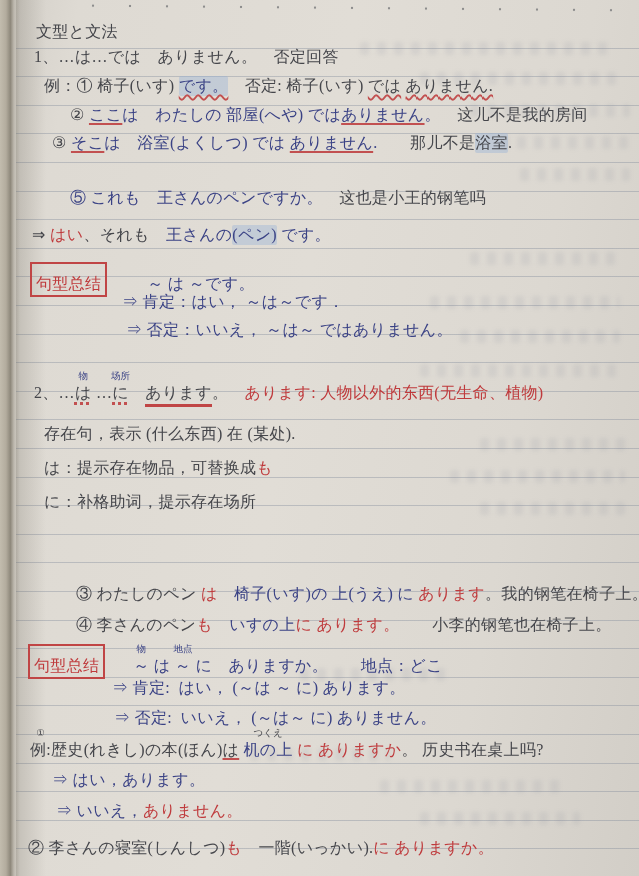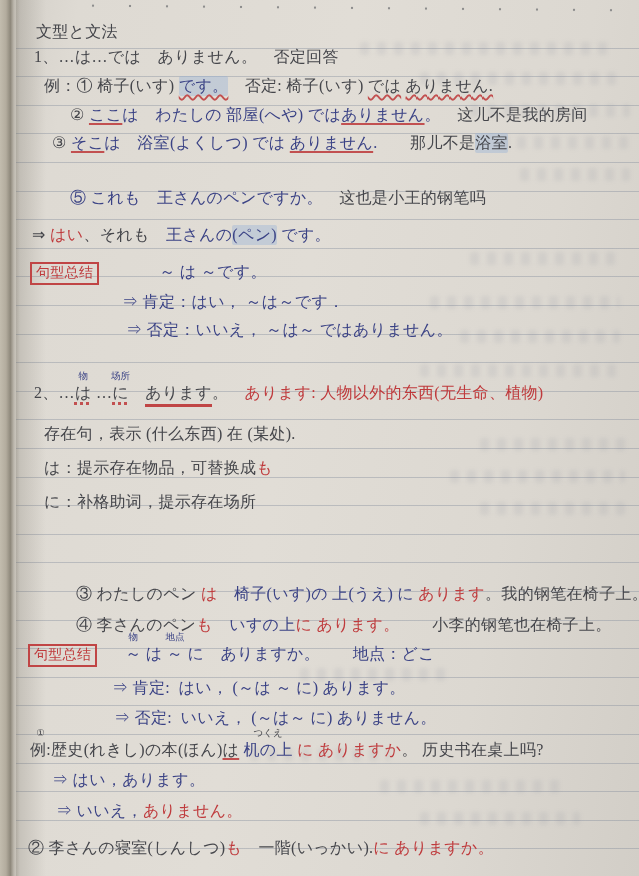--- a/index.html
+++ b/index.html
@@ -21,22 +21,22 @@
   .blue{color:#3a4285}
   .red{color:#bf3a3c}
   .dark{color:#45464b}
   .hl{background:rgba(148,175,216,.38);border-radius:2px;}
   .u-wavy{text-decoration-line:underline;text-decoration-style:wavy;text-decoration-color:#c25050;text-decoration-thickness:2px;text-underline-offset:3px;}
   .u-red{text-decoration-line:underline;text-decoration-style:solid;text-decoration-color:#c25050;text-decoration-thickness:2px;text-underline-offset:3px;}
   .u-red-thick{border-bottom:3px solid #c04545;padding-bottom:1px;}
   .u-dot{text-decoration-line:underline;text-decoration-style:dotted;text-decoration-color:#c25050;text-decoration-thickness:3px;text-underline-offset:4px;}
   .sup{font-size:10px;vertical-align:super;}
   .ml28{margin-left:28px}
-  .ml60{margin-left:60px}
-  .redbox{border:2px solid #c04545;padding:0 4px 1px 4px;font-size:14px;}
+  .ml60{margin-left:40px}
+  .redbox{border:2px solid #c04545;padding:10px 4px 1px 4px;font-size:16px;}
   .has-above{margin-top:0;}
   .above{position:absolute;top:-11px;left:50%;transform:translateX(-50%);font-size:9.5px;letter-spacing:0;white-space:nowrap;line-height:1;}
   .above.blue{color:#3a4285}.above.dark{color:#45464b}
   .ghost{position:absolute;height:13px;border-radius:3px;filter:blur(2px);opacity:.55;pointer-events:none;
     background:repeating-linear-gradient(90deg,rgba(118,124,142,.20) 0 9px,transparent 9px 17px);}
 </style>
 </head>
 <body>
 
 <div class="page">

